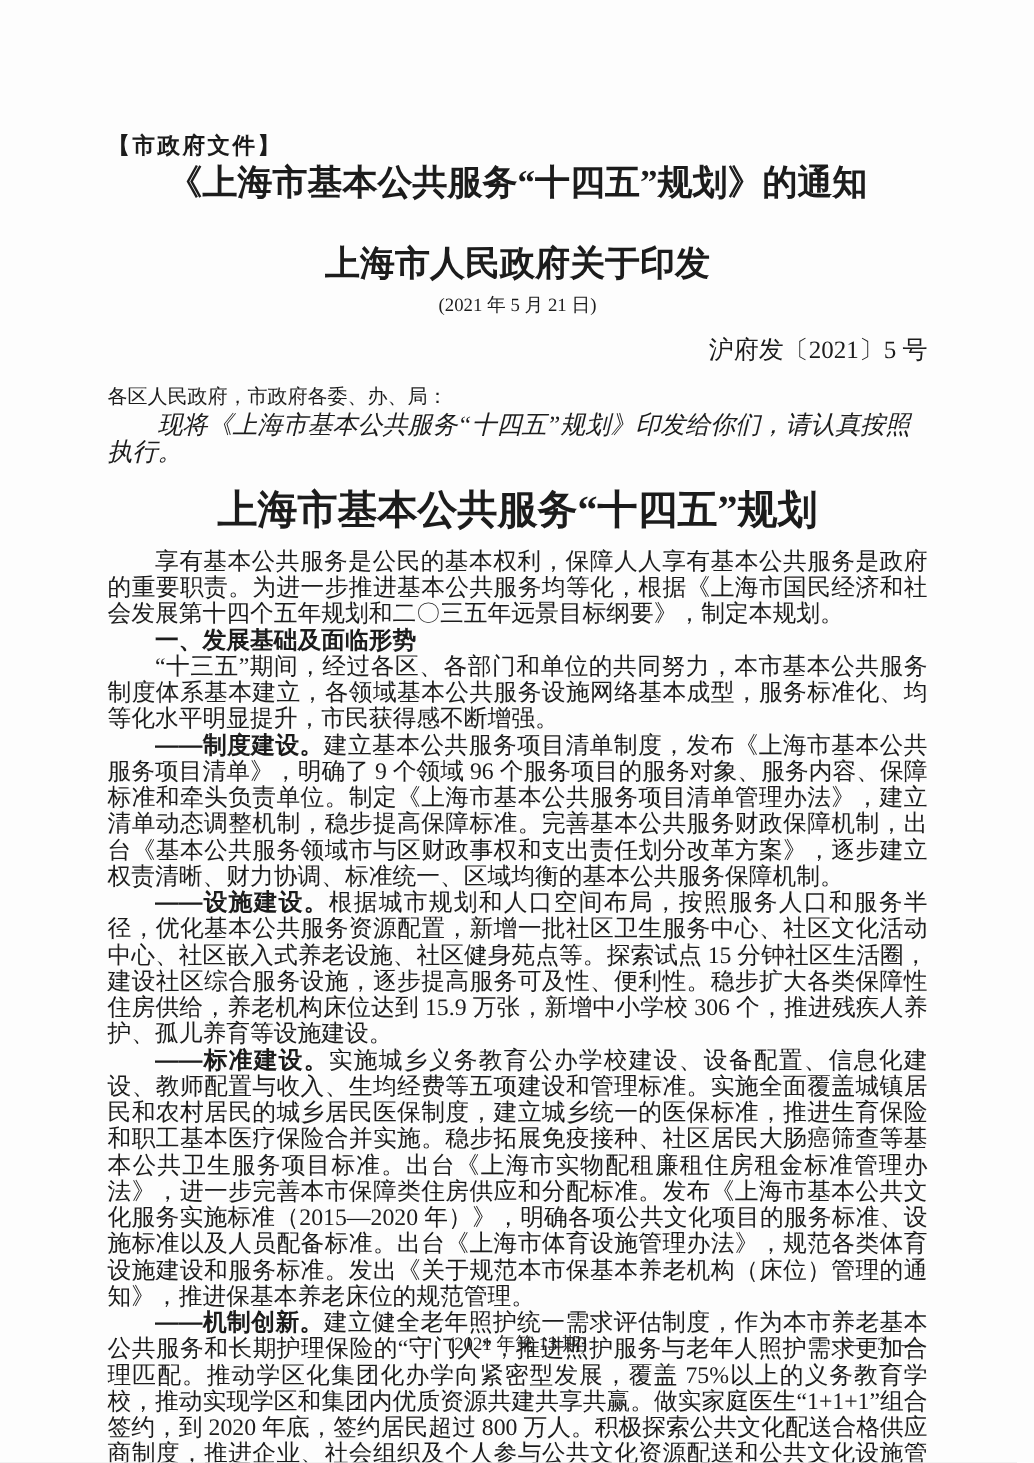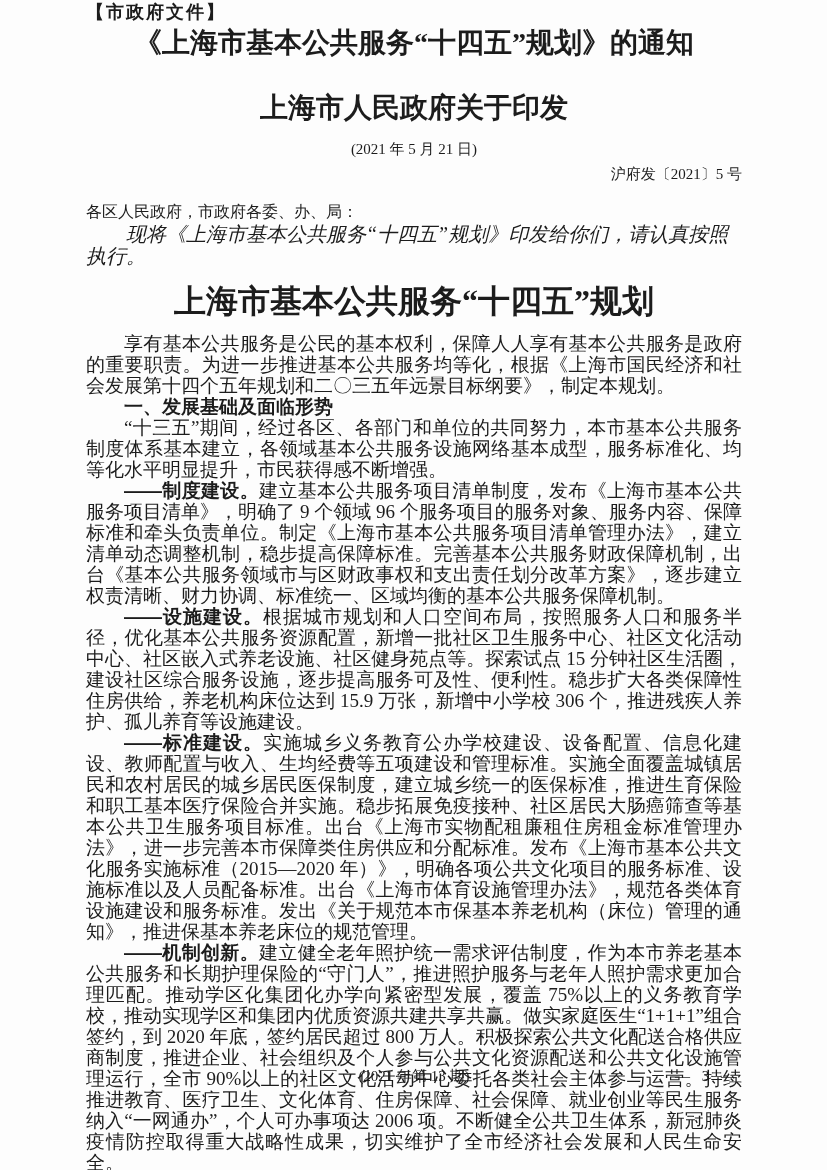--- a/index.html
+++ b/index.html
@@ -13,42 +13,43 @@
     font-family: "Liberation Serif", "DejaVu Serif", serif;
     overflow: hidden;
   }
   .content {
     position: absolute;
     left: 86px;
     width: 656px;
     top: 0;
   }
   .category-label {
+    margin-top: 104px;
     font-family: "Liberation Sans", "DejaVu Sans", sans-serif;
     font-weight: 700;
     font-size: 18px;
     letter-spacing: 2px;
   }
   .doc-title {
     text-align: center;
     font-weight: 700;
     font-size: 28px;
     line-height: 37px;
   }
   .doc-title.first { margin-top: 28px; }
   .doc-date {
     text-align: center;
     font-size: 15px;
-    margin-top: 13px;
+    margin-top: 5px;
     line-height: 21px;
   }
   .doc-number {
     text-align: right;
-    font-size: 15px;
-    margin-top: 4px;
+    font-size: 20px;
+    margin-top: 14px;
     line-height: 21px;
   }
   .salutation {
     margin-top: 16px;
     font-size: 16px;
     line-height: 22px;
   }
   .intro-line {
     font-size: 20px;
     line-height: 22px;

